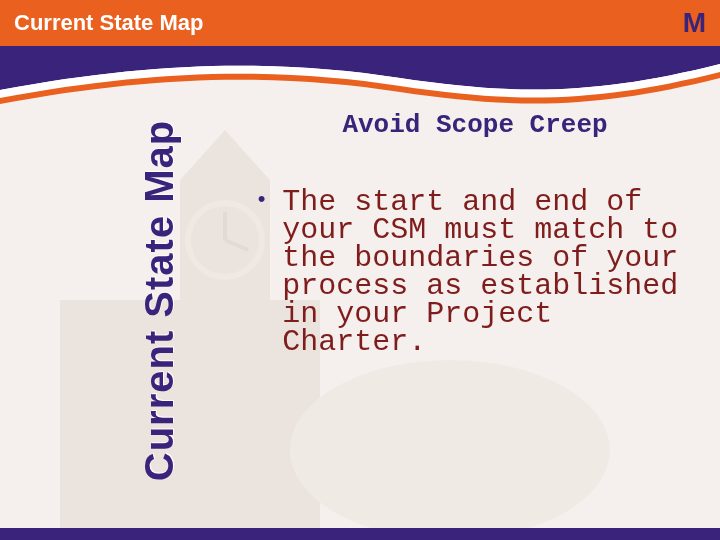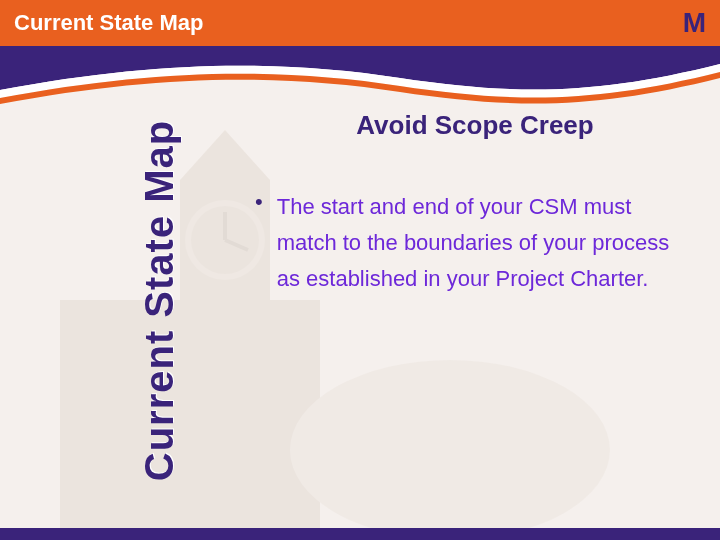--- a/index.html
+++ b/index.html
@@ -79,43 +79,44 @@
     letter-spacing: 1px;
   }
 
   
   .content {
     position: absolute;
     left: 255px;
     top: 110px;
     width: 440px;
     z-index: 4;
+    font-family: Liberation Mono, monospace;
   }
   .slide-title {
     color: #3a237a;
     font-size: 26px;
     font-weight: bold;
     text-align: center;
     margin-bottom: 48px;
   }
   .bullet {
     display: flex;
     align-items: flex-start;
     margin-bottom: 36px;
   }
   .bullet-dot {
     color: #3a237a;
     font-size: 22px;
     margin-right: 14px;
     line-height: 26px;
   }
   .bullet-text {
-    color: #6d28d9;
-    font-size: 22px;
-    line-height: 36px;
+    color: #7f1d1d;
+    font-size: 30px;
+    line-height: 28px;
   }
   .emphasis {
     color: #3a237a;
     font-size: 22px;
     font-weight: bold;
     margin-left: 30px;
     line-height: 28px;
   }
 
   

